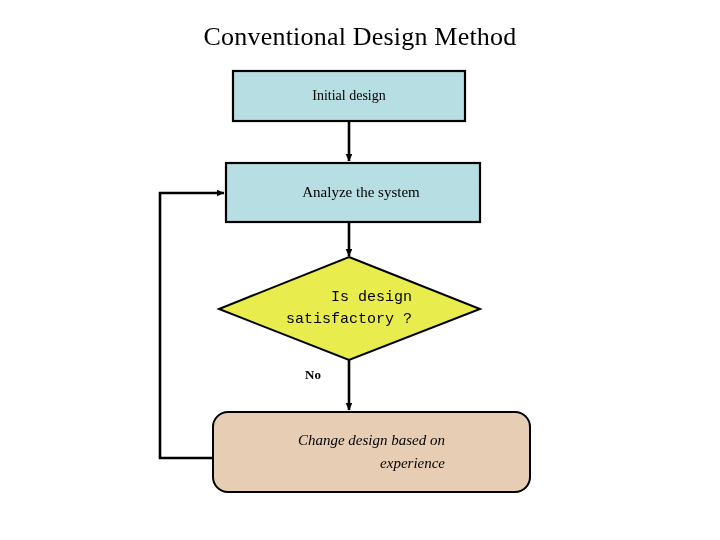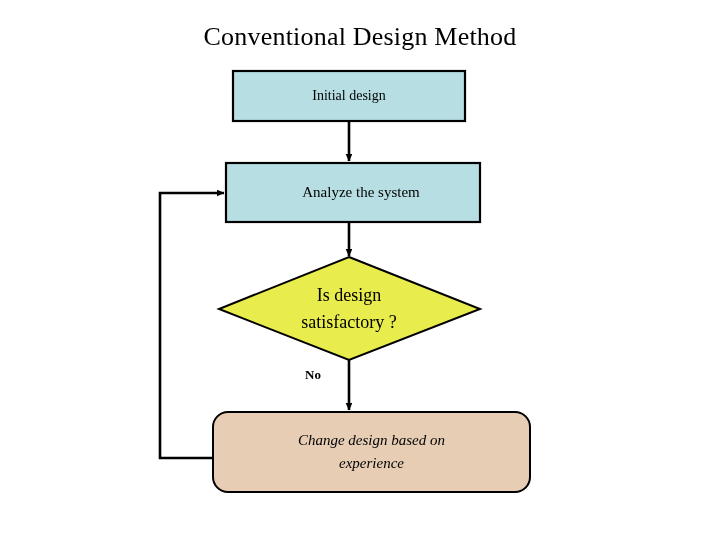--- a/index.html
+++ b/index.html
@@ -27,21 +27,21 @@
     left: 0;
     top: 0;
     width: 720px;
     height: 540px;
   }
   .node-label {
     position: absolute;
     display: flex;
     align-items: center;
     justify-content: center;
-    text-align: center;
+    text-align: right;
     line-height: 1.25;
     white-space: pre-line;
     pointer-events: none;
   }
   #page-title {
     position: absolute;
     left: 0;
     top: 22px;
     width: 720px;
     text-align: center;
@@ -61,22 +61,23 @@
     width: 254px;
     height: 59px;
     font-size: 15px;
     padding-left: 8px;
   }
   #label-decision {
     left: 249px;
     top: 283px;
     width: 200px;
     height: 52px;
-    font-size: 18px;
+    font-size: 15px;
     line-height: 1.5;
+    font-family: Liberation Mono, monospace;
   }
   #label-change-design {
     left: 213px;
     top: 412px;
     width: 317px;
     height: 80px;
     font-size: 15px;
     line-height: 1.55;
     font-style: italic;
   }

